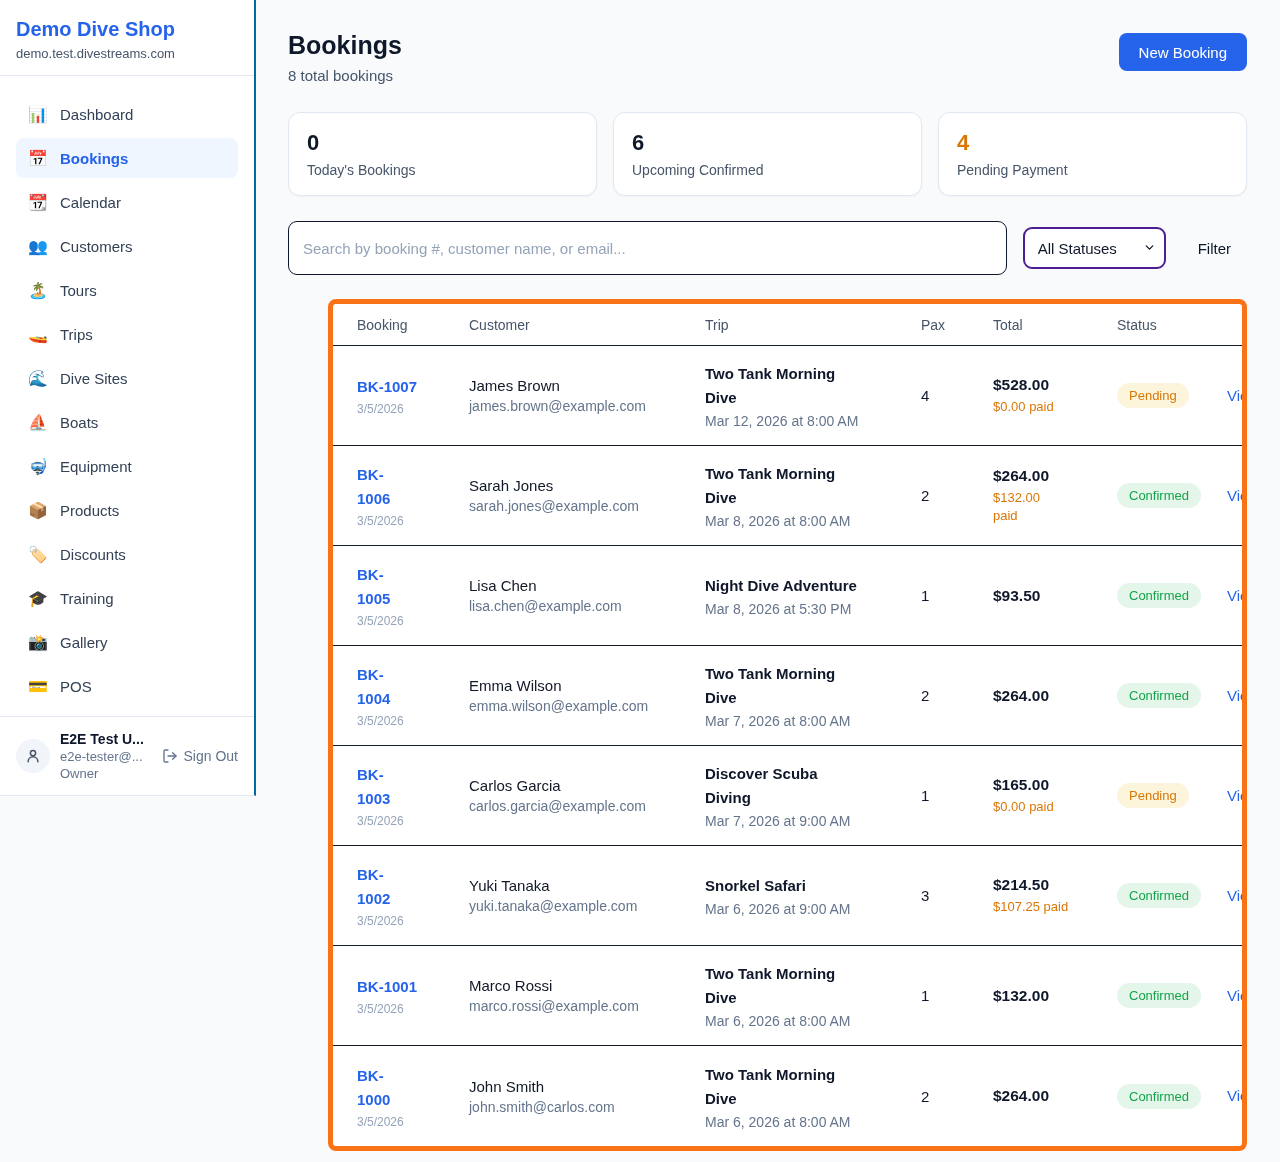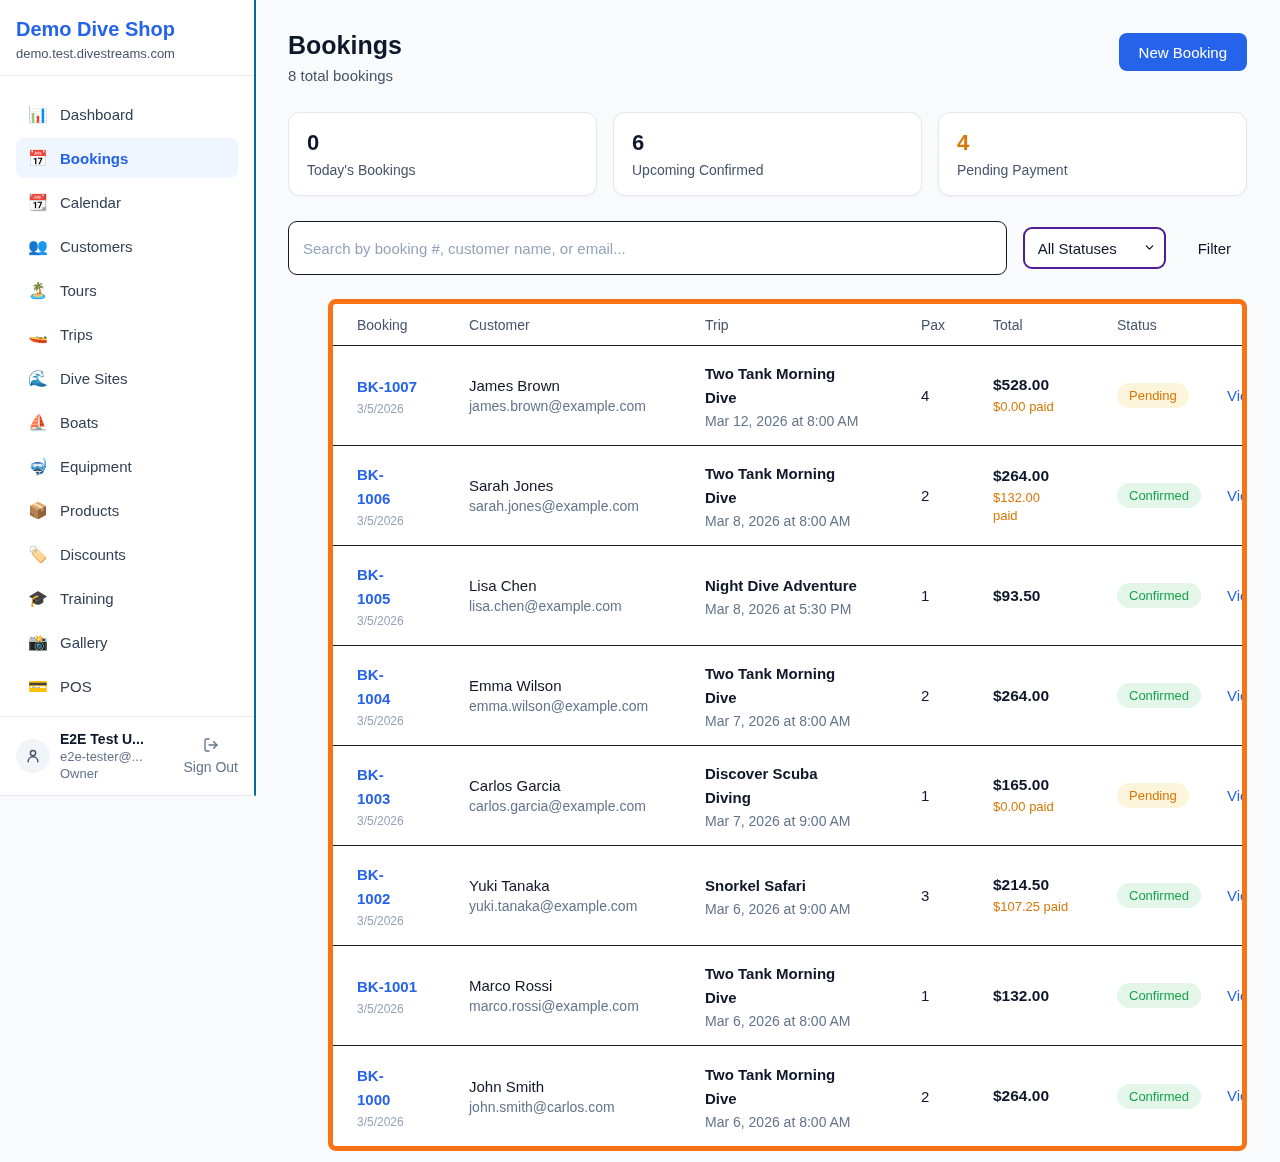--- a/index.html
+++ b/index.html
@@ -37,21 +37,21 @@
     background:#f1f5f9; display:flex; align-items:center; justify-content:center;
     flex:0 0 34px;
   }
   .user-info { margin-left:10px; min-width:0; }
   .user-name { font-size:14px; font-weight:700; color:#0f172a; white-space:nowrap; }
   .user-email { font-size:13px; color:#64748b; margin-top:2px; white-space:nowrap; }
   .user-role { font-size:13px; color:#64748b; margin-top:2px; }
   .signout-btn {
     margin-left:auto; display:flex; align-items:center; gap:6px;
     background:none; border:none; cursor:pointer;
-    font-family:inherit; font-size:14px; color:#64748b; white-space:nowrap;flex-direction:column;
+    font-family:inherit; font-size:14px; color:#64748b; white-space:nowrap;
   }
   
   .main { margin-left:256px; padding:30px 33px 0 32px; }
   .page-header { display:flex; justify-content:space-between; align-items:flex-start; min-height:56px; }
   .page-title { font-size:25px; font-weight:700; color:#0f172a; line-height:30px; }
   .page-subtitle { font-size:15px; color:#475569; margin-top:7px; }
   .primary-btn {
     background:#2563eb; color:#ffffff; border:none; border-radius:8px;
     height:38px; padding:0 20px; font-family:inherit; font-size:15px; font-weight:500;
     cursor:pointer; margin-top:3px;

